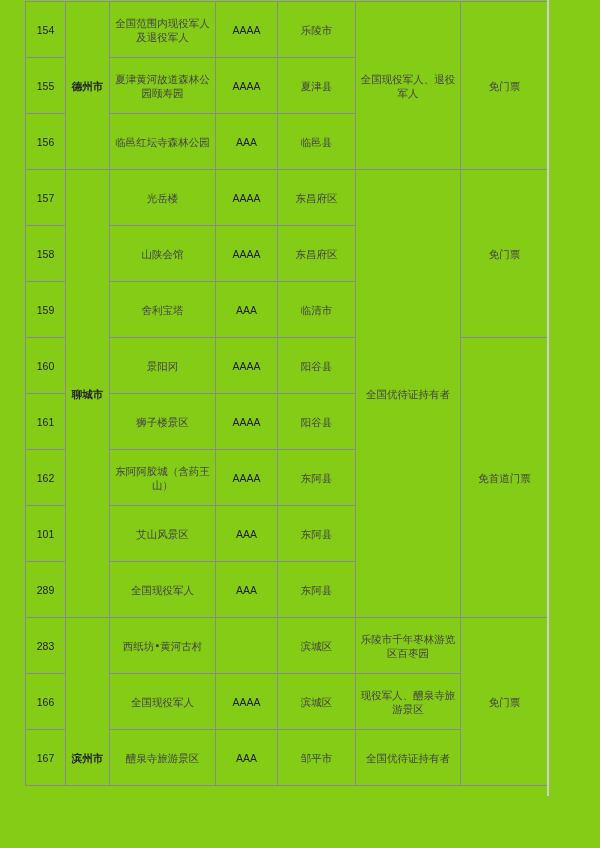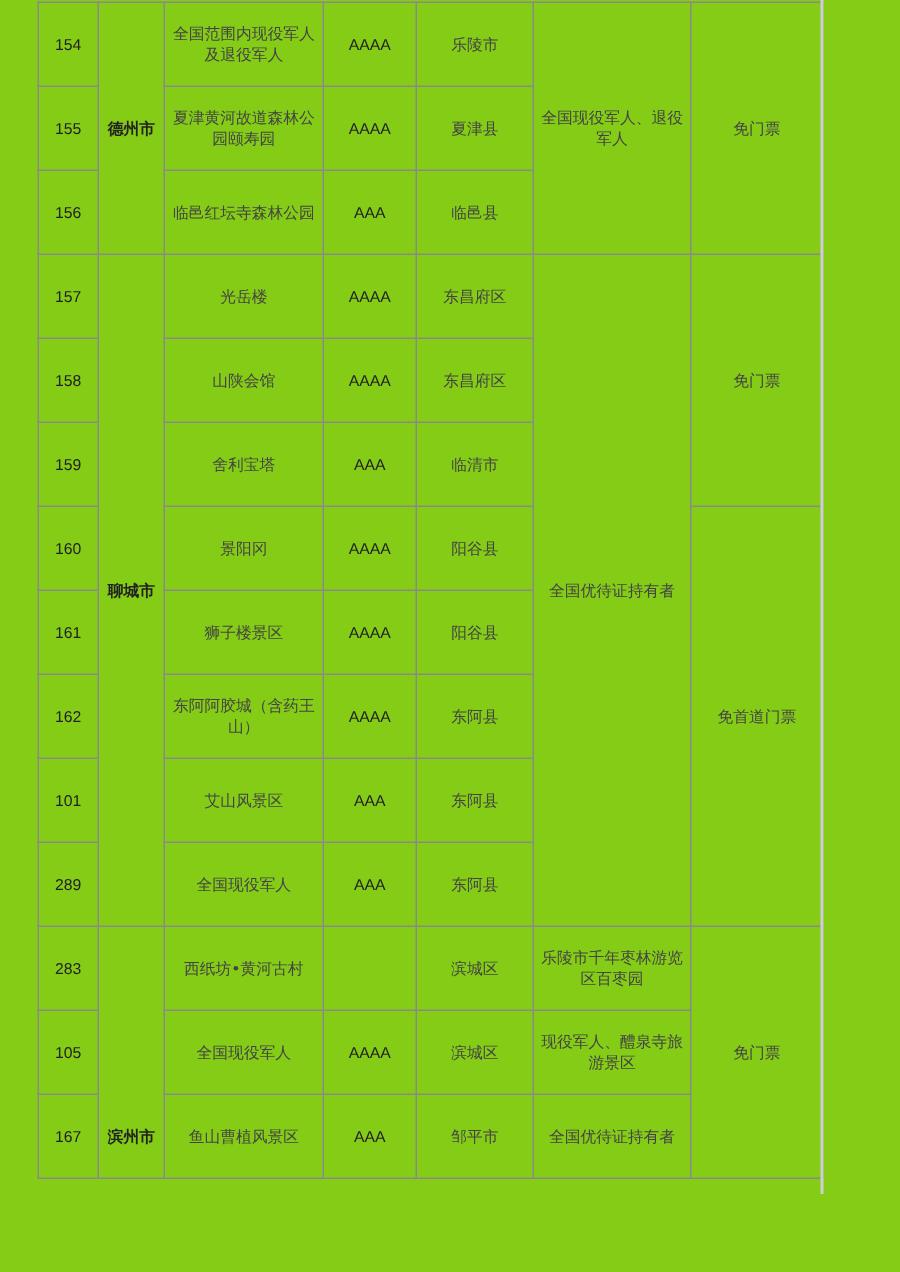--- a/index.html
+++ b/index.html
@@ -142,30 +142,30 @@
         <td class="num">283</td>
         <td class="city" rowspan="3" style="vertical-align:bottom; padding-bottom:20px;">滨州市</td>
         <td class="name">西纸坊•黄河古村</td>
         <td class="level"></td>
         <td class="district">滨城区</td>
         <td class="target">乐陵市千年枣林游览区百枣园</td>
         <td class="policy" rowspan="3">免门票</td>
       </tr>
 
       <tr>
-        <td class="num">105</td>
+        <td class="num">166</td>
         <td class="name">全国现役军人</td>
         <td class="level">AAAA</td>
         <td class="district">滨城区</td>
         <td class="target">现役军人、醴泉寺旅游景区</td>
       </tr>
 
       <tr>
         <td class="num">167</td>
-        <td class="name">鱼山曹植风景区</td>
+        <td class="name">醴泉寺旅游景区</td>
         <td class="level">AAA</td>
         <td class="district">邹平市</td>
         <td class="target">全国优待证持有者</td>
       </tr>
     </tbody>
   </table>
   <div class="rightshade"></div>
 </div>
 
 </body></html>

